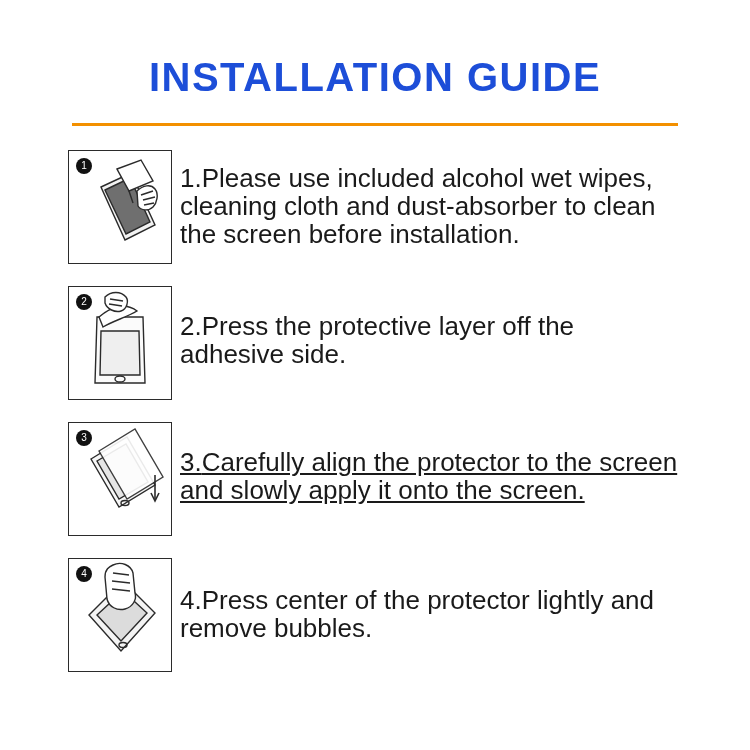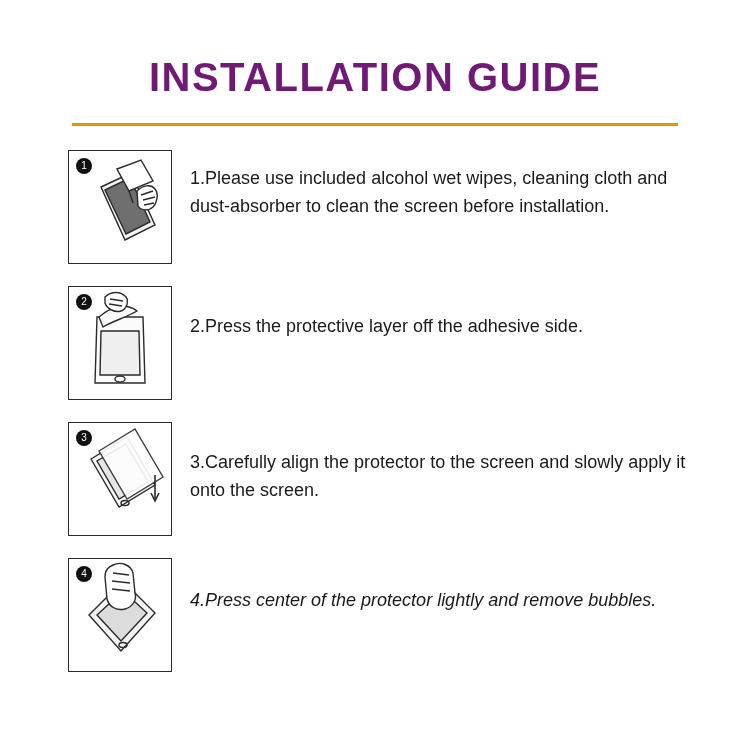--- a/index.html
+++ b/index.html
@@ -22,21 +22,21 @@
   }
   .title {
     position: absolute;
     top: 55px;
     left: 0;
     width: 750px;
     text-align: center;
     font-size: 40px;
     font-weight: bold;
     letter-spacing: 1.5px;
-    color: #701a75;
+    color: #1d4ed8;
   }
   .title-rule {
     position: absolute;
     top: 123px;
     left: 72px;
     width: 606px;
     height: 3px;
     background: #f39000;
   }
   .steps {
@@ -76,36 +76,36 @@
     text-align: center;
     font-family: "Liberation Sans", sans-serif;
     z-index: 3;
   }
   .thumb svg {
     position: absolute;
     top: 0;
     left: 0;
   }
   .step-text {
-    margin-left: 18px;
+    margin-left: 8px;
     margin-right: 40px;
-    font-size: 18px;
+    font-size: 26px;
     line-height: 28px;
     color: #1a1a1a;
     padding-top: 12px;
     max-width: 500px;
   }
   .step-text .num {
     display: inline;
   }
   .s1 .step-text { padding-top: 14px; }
   .s2 .step-text { padding-top: 26px; }
   .s3 .step-text { padding-top: 26px; }
-  .s4 .step-text { padding-top: 28px; font-style: italic; }
-  .s3 .step-text { max-width: 520px; }
+  .s4 .step-text { padding-top: 28px; }
+  .s3 .step-text { max-width: 520px; text-decoration: underline; }
 </style>
 </head>
 <body>
 
 <div class="page">
 
   <div class="title">INSTALLATION GUIDE</div>
   <div class="title-rule"></div>
 
   <div class="steps">

